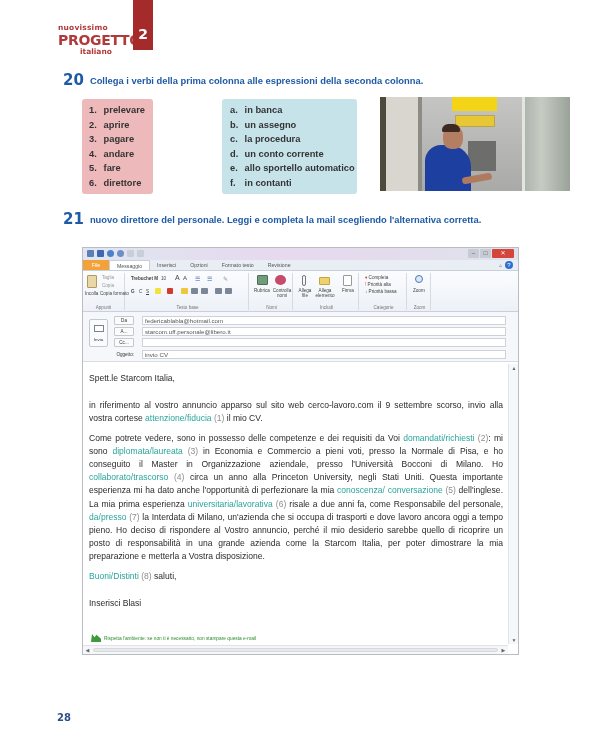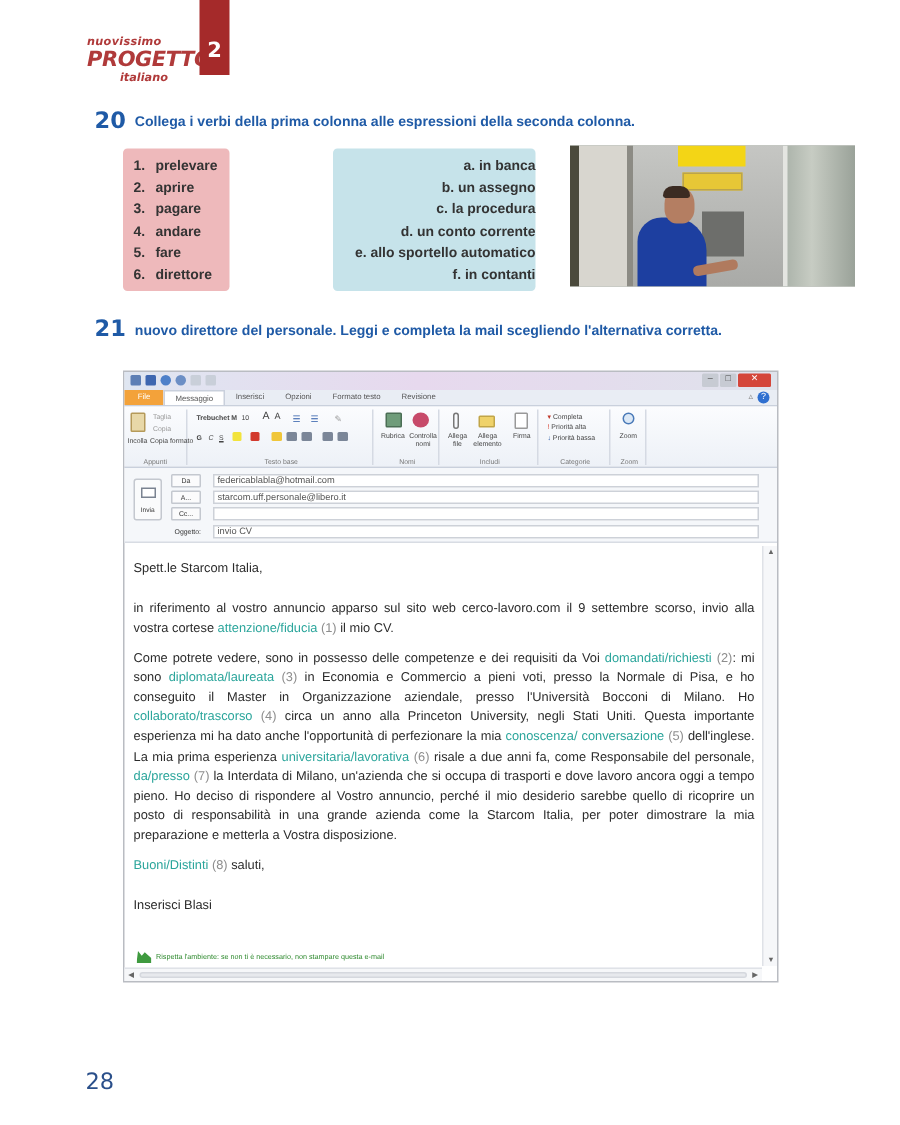--- a/index.html
+++ b/index.html
@@ -1,33 +1,33 @@
 <!DOCTYPE html>
 <html><head>
 <meta charset="utf-8">
 <style>
   * { box-sizing: border-box; margin: 0; padding: 0; }
   html, body { width: 600px; height: 750px; background: #ffffff; overflow: hidden; }
   body { font-family: "Liberation Sans", sans-serif; color: #333; position: relative; }
 
   
-  .logo { position: absolute; left: 58px; top: 24px; width: 70px; line-height: 1; font-style: italic; }
+  .logo { position: absolute; left: 58px; top: 24px; width: 70px; line-height: 1; }
   .logo .small { font-family: "DejaVu Sans", sans-serif; font-size: 7.5px; color: #b03a3a; font-weight: bold; letter-spacing: 0.2px; }
   .logo .big { font-family: "DejaVu Sans", sans-serif; font-size: 14px; color: #b03a3a; font-weight: bold; letter-spacing: -0.3px; margin-top: 1px; }
   .logo .sub { font-family: "DejaVu Sans", sans-serif; font-size: 7.5px; color: #b03a3a; font-weight: bold; margin-left: 22px; margin-top: 1px; }
   .vol-tab { position: absolute; left: 133px; top: 0; width: 20px; height: 50px; background: #a52a2a; color: #fff; font-weight: bold; font-size: 14px; display: flex; align-items: flex-end; justify-content: center; padding-bottom: 8px; font-family: "DejaVu Sans", sans-serif; }
 
   
   .ex-head { position: absolute; left: 63px; display: flex; align-items: center; }
   .ex-num { font-family: "DejaVu Sans", sans-serif; font-weight: bold; color: #1f5aa6; font-size: 15px; margin-right: 6px; line-height: 13px; }
   .ex-text { font-size: 9.4px; font-weight: bold; color: #1f5aa6; line-height: 12px; }
 
   
   .box-verbs { position: absolute; left: 82px; top: 99px; width: 71px; height: 95px; background: #eeb9bb; border-radius: 3px; padding: 4px 0 0 7px; }
-  .box-exprs { position: absolute; left: 222px; top: 99px; width: 135px; height: 95px; background: #c6e3ea; border-radius: 3px; padding: 4px 0 0 8px; text-align: right; }
+  .box-exprs { position: absolute; left: 222px; top: 99px; width: 135px; height: 95px; background: #c6e3ea; border-radius: 3px; padding: 4px 0 0 8px; }
   .list-row { font-size: 9.3px; color: #333; height: 14.6px; line-height: 14.6px; white-space: nowrap; font-weight: bold; }
   .list-row .k { display: inline-block; width: 12px; }
 
   
   .photo { position: absolute; left: 380px; top: 97px; width: 190px; height: 94px; overflow: hidden; background: #8a8f86; }
   .photo .wall-l { position: absolute; left: 0; top: 0; width: 42px; height: 94px; background: linear-gradient(90deg, #4b4a3c 0 6px, #d8d6cf 6px 38px, #8c8b84 38px); }
   .photo .atm { position: absolute; left: 42px; top: 0; width: 100px; height: 94px; background: linear-gradient(#c5c6c3, #a9aaa7); }
   .photo .yellow { position: absolute; left: 72px; top: 0; width: 45px; height: 14px; background: #f3d516; }
   .photo .sign { position: absolute; left: 75px; top: 18px; width: 40px; height: 12px; background: #e7c736; border: 1px solid #bba44a; }
   .photo .screen { position: absolute; left: 88px; top: 44px; width: 28px; height: 30px; background: #6d6e6b; }
@@ -82,21 +82,21 @@
   .footer-note span { font-size: 4.8px; color: #2f8a2f; }
 
   .vscroll { position: absolute; right: 0; top: 116px; width: 10px; bottom: 10px; border-left: 1px solid #dfe2e7; background: #f6f7f9; }
   .vscroll .up, .vscroll .down { position: absolute; left: 0; width: 10px; height: 8px; font-size: 5px; color: #666; text-align: center; line-height: 8px; }
   .vscroll .up { top: 0; } .vscroll .down { bottom: 0; }
   .hscroll { position: absolute; left: 0; right: 10px; bottom: 0; height: 9px; border-top: 1px solid #dfe2e7; background: #f6f7f9; }
   .hscroll .l, .hscroll .r { position: absolute; top: 0; font-size: 5px; color: #666; line-height: 9px; width: 9px; text-align: center; }
   .hscroll .l { left: 0; } .hscroll .r { right: 0; }
   .hscroll .thumb { position: absolute; left: 10px; right: 10px; top: 2px; height: 4px; background: #e7e9ed; border: 1px solid #d5d8de; border-radius: 2px; }
 
-  .page-num { position: absolute; left: 57px; top: 712px; font-size: 15px; font-weight: normal; color: #2a4f8a; font-family: "DejaVu Sans", sans-serif; }
+  .page-num { position: absolute; left: 57px; top: 712px; font-size: 10px; font-weight: bold; color: #2a4f8a; font-family: "DejaVu Sans", sans-serif; }
 </style>
 </head>
 <body>
 
 <div class="logo">
   <div class="small">nuovissimo</div>
   <div class="big">PROGETTO</div>
   <div class="sub">italiano</div>
 </div>
 <div class="vol-tab">2</div>

